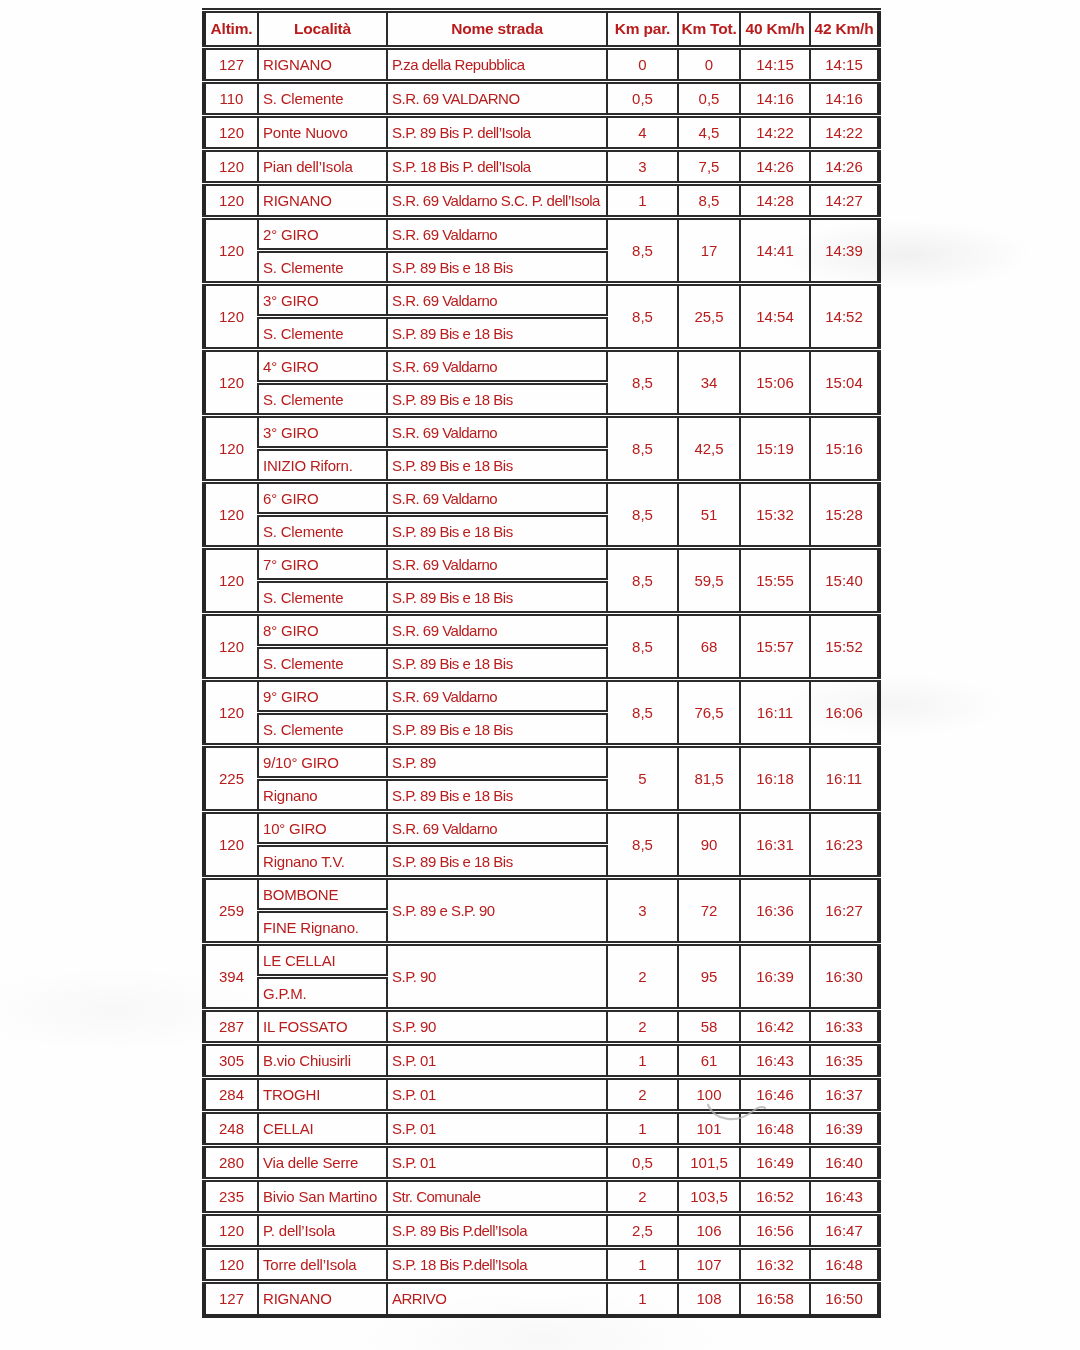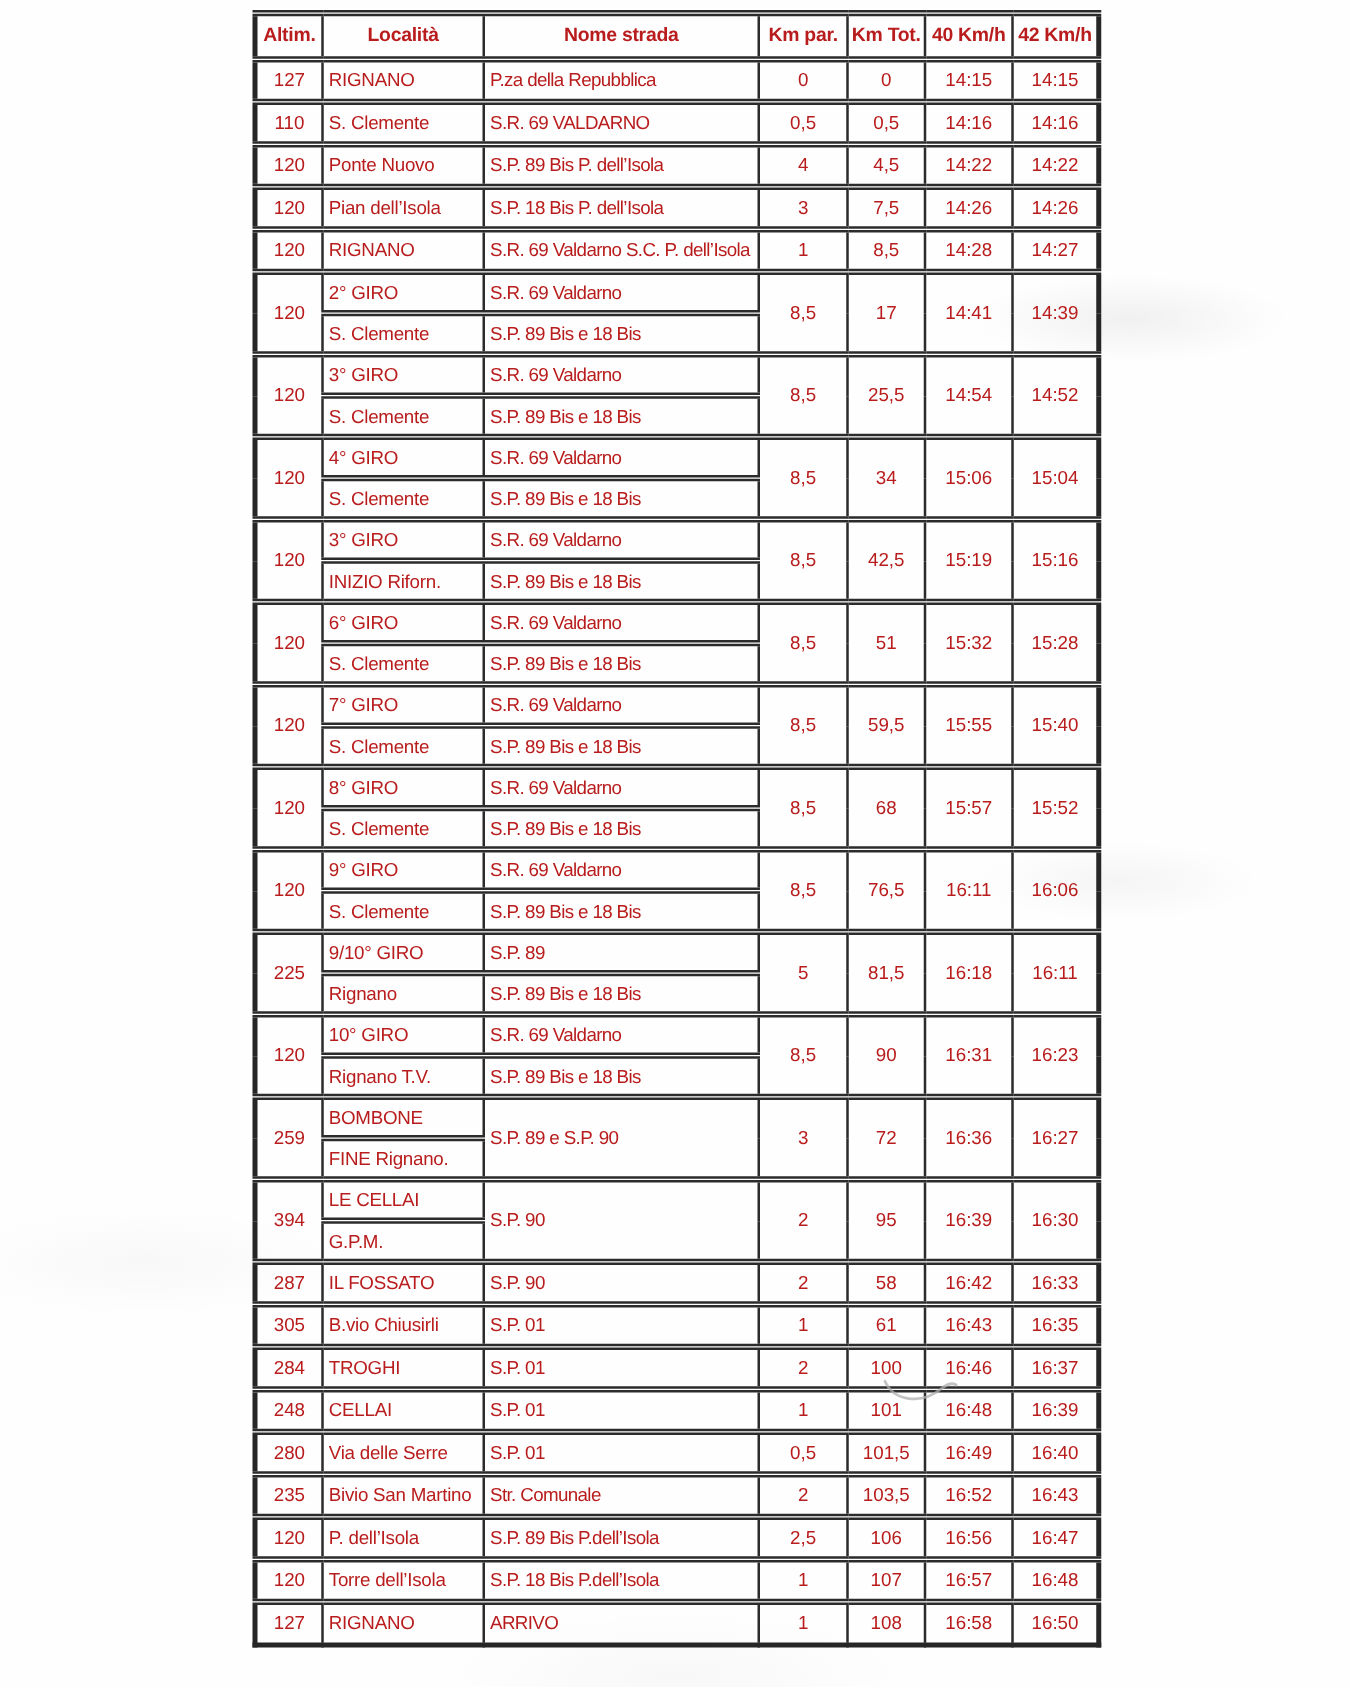--- a/index.html
+++ b/index.html
@@ -350,21 +350,21 @@
           <td class="c">106</td>
           <td class="c">16:56</td>
           <td class="c">16:47</td>
         </tr>
         <tr class="row-single">
           <td class="c">120</td>
           <td class="l">Torre dell’Isola</td>
           <td class="l strada">S.P. 18 Bis P.dell’Isola</td>
           <td class="c">1</td>
           <td class="c">107</td>
-          <td class="c">16:57</td>
+          <td class="c">16:32</td>
           <td class="c">16:48</td>
         </tr>
         <tr class="row-single">
           <td class="c">127</td>
           <td class="l">RIGNANO</td>
           <td class="l strada">ARRIVO</td>
           <td class="c">1</td>
           <td class="c">108</td>
           <td class="c">16:58</td>
           <td class="c">16:50</td>

